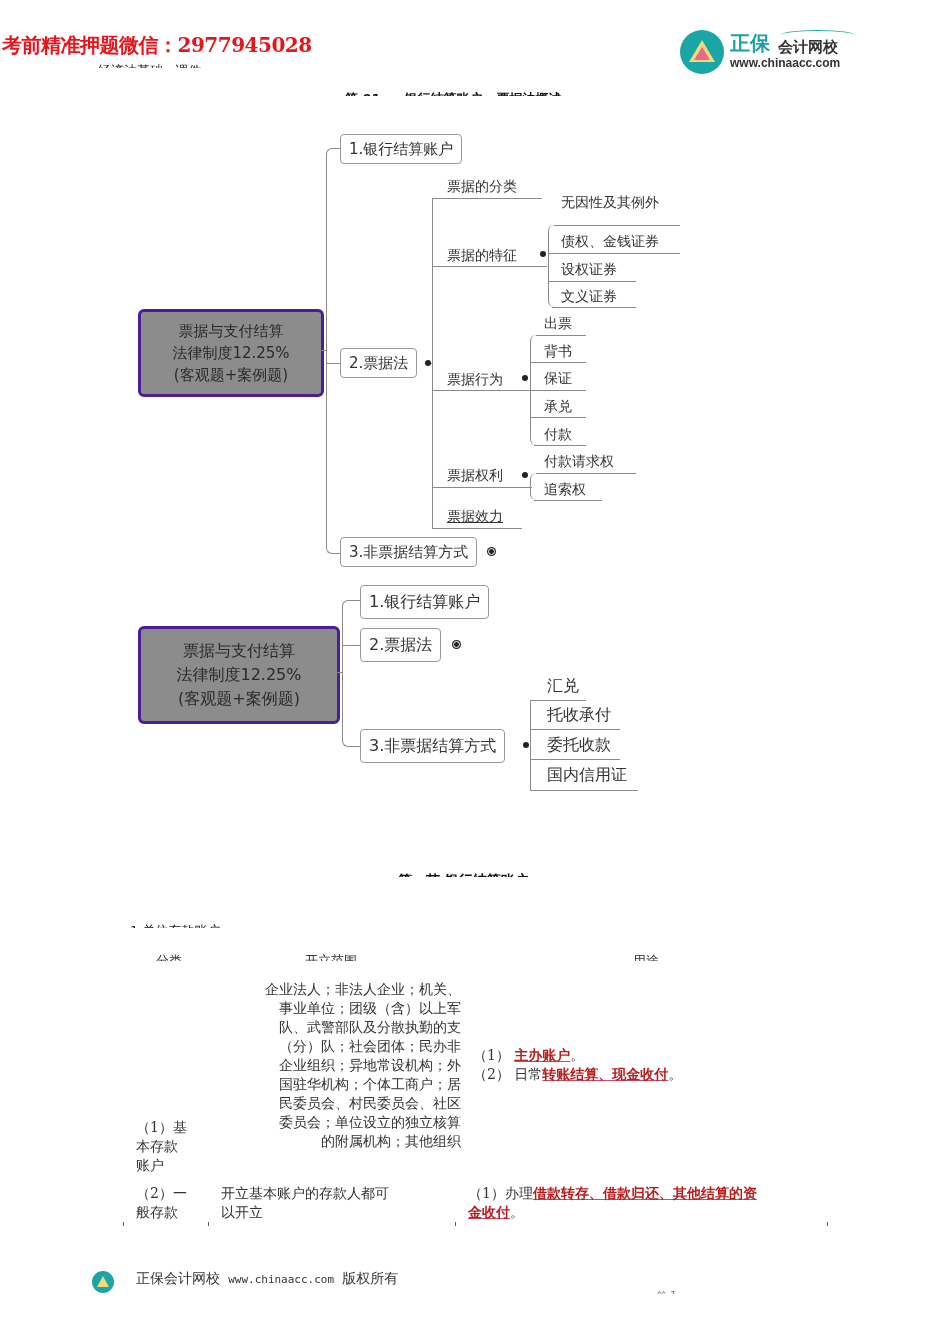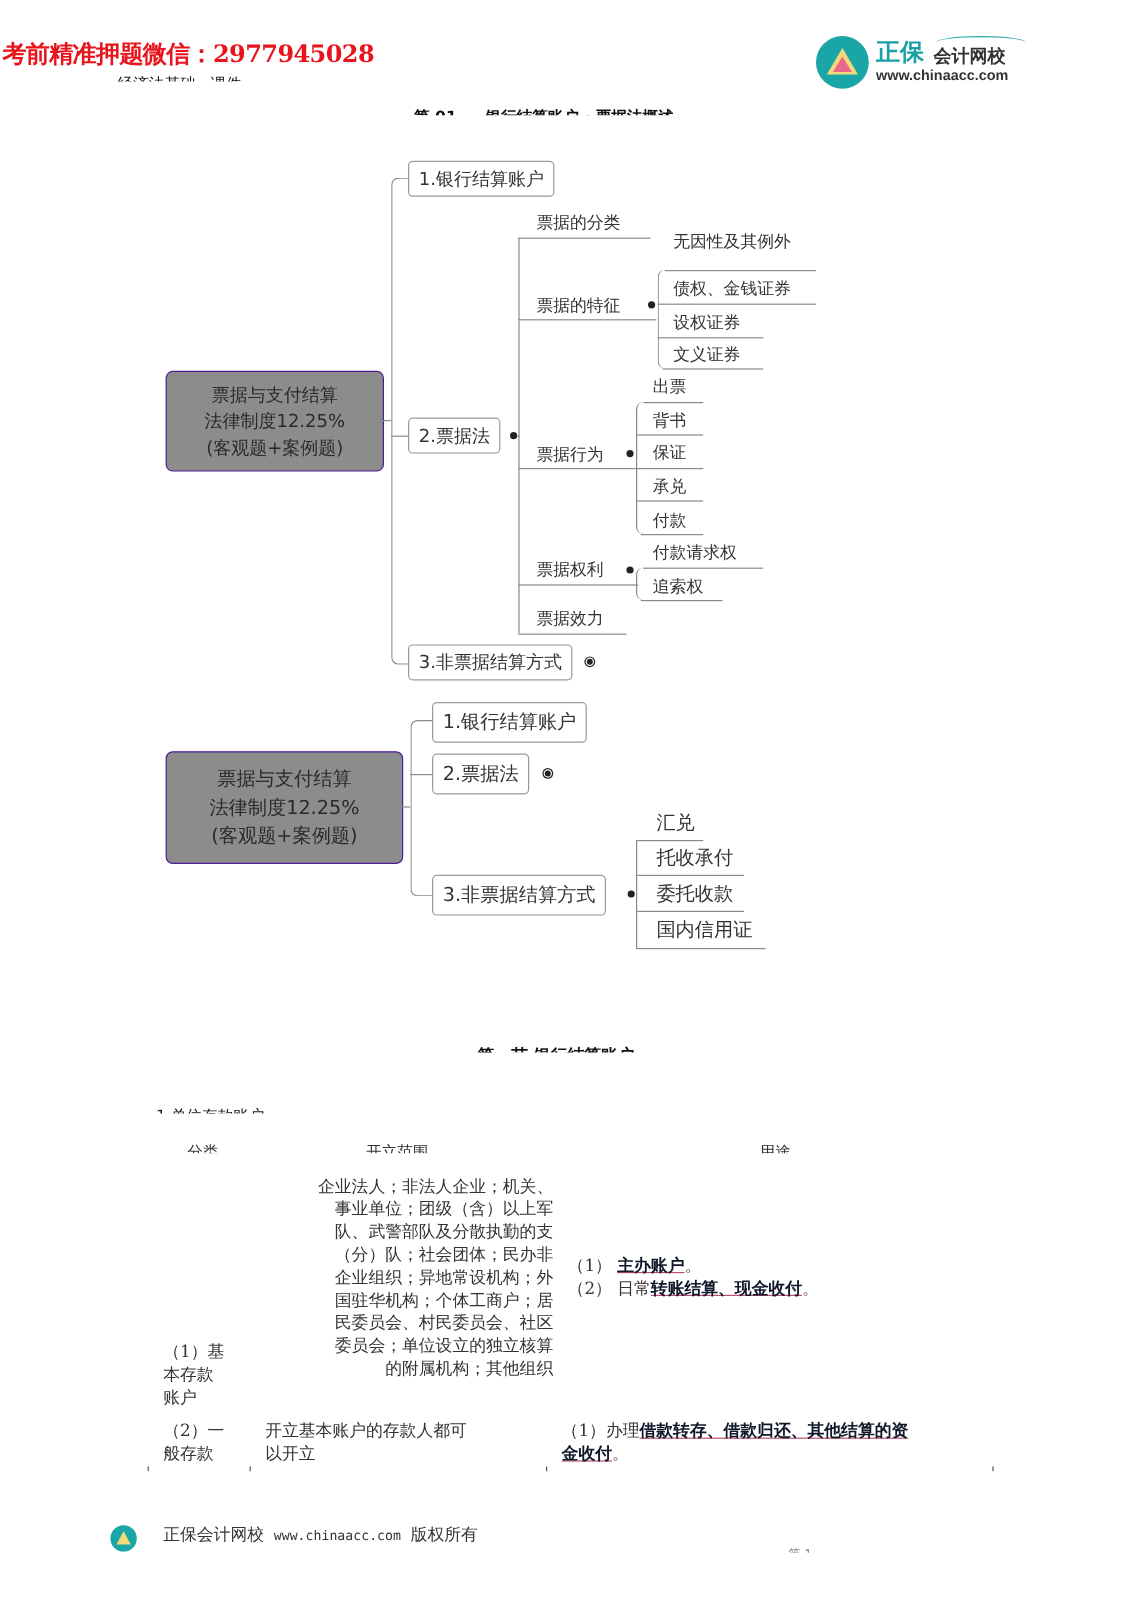--- a/index.html
+++ b/index.html
@@ -20,37 +20,37 @@
                border-left:8px solid transparent; border-right:8px solid transparent;
                border-bottom:13px solid #e86a8a; }
   .logo-cn1 { position:absolute; left:50px; top:2px; font-size:20px; font-weight:bold; color:#1aa0a6; white-space:nowrap; }
   .logo-cn2 { position:absolute; left:96px; top:8px; font-size:15px; font-weight:bold; color:#333; white-space:nowrap; }
   .logo-url { position:absolute; left:50px; top:28px; font-size:12px; font-weight:bold; color:#333; white-space:nowrap;
               font-family:"Liberation Sans", sans-serif; }
   .logo-arc { position:absolute; left:100px; top:2px; width:75px; height:10px;
               border-top:1.5px solid #1aa6a6; border-radius:50% 50% 0 0; }
 
   
-  .root { background:#8c8c8c; border:1px solid #4c1d95; border-radius:6px; color:#2a2a2a;
+  .root { background:#8c8c8c; border:3px solid #4c1d95; border-radius:6px; color:#2a2a2a;
           text-align:center; font-size:15px; line-height:22px; display:flex; flex-direction:column;
           justify-content:center; }
   .node-box { background:#fff; border:1px solid #9a9a9a; border-radius:4px; font-size:15px;
               color:#333; padding:0 8px; line-height:28px; white-space:nowrap; }
   .leaf { font-size:14px; color:#333; white-space:nowrap; line-height:20px; }
   .line-v { position:absolute; border-left:1px solid #8a8a8a; }
   .line-h { position:absolute; border-top:1px solid #8a8a8a; }
   .dot { position:absolute; width:6px; height:6px; border-radius:50%; background:#222; }
   .dot-hollow { position:absolute; width:5px; height:5px; border-radius:50%; background:#222;
                 border:1px solid #fff; box-shadow:0 0 0 1px #222; }
   .brace { position:absolute; border-left:1px solid #8a8a8a; border-radius:6px 0 0 6px; }
 
   
   .tbl-text { font-family:"DejaVu Serif", serif; font-size:14px; color:#333; line-height:19px; }
   .hdr { color:#333; font-size:13px; overflow:hidden; white-space:nowrap; }
-  .em { color:#0f172a; font-weight:bold; text-decoration:underline; text-decoration-color:#c05070; }
+  .em { color:#b91c1c; font-weight:bold; text-decoration:underline; text-decoration-color:#c05070; }
   .em-line { text-decoration:underline; text-decoration-color:#c05070; }
   .tick { position:absolute; width:1px; height:4px; background:#555; }
 
   .footer { left:92px; top:1270px; font-size:13px; color:#333; white-space:nowrap; }
   .footer-logo { position:absolute; left:0; top:1px; width:22px; height:22px; border-radius:50%; background:#1aa6a6; }
   .footer-logo::after { content:""; position:absolute; left:5px; top:5px; border-left:6px solid transparent;
                         border-right:6px solid transparent; border-bottom:11px solid #f4d97a; }
 </style>
 </head>
 <body>
@@ -123,21 +123,21 @@
 
   <div class="abs leaf" style="left:447px;top:465px;">票据权利</div>
   <div class="line-h" style="left:432px;top:487px;width:100px;"></div>
   <div class="dot" style="left:522px;top:472px;"></div>
   <div class="brace" style="left:530px;top:473px;width:8px;height:27px;"></div>
   <div class="abs leaf" style="left:544px;top:451px;">付款请求权</div>
   <div class="line-h" style="left:536px;top:473px;width:100px;"></div>
   <div class="abs leaf" style="left:544px;top:479px;">追索权</div>
   <div class="line-h" style="left:534px;top:500px;width:68px;"></div>
 
-  <div class="abs leaf" style="left:447px;top:506px;">票据效力</div>
+  <div class="abs leaf" style="left:447px;top:506px;text-decoration:underline;">票据效力</div>
   <div class="line-h" style="left:432px;top:528px;width:90px;"></div>
 </div>
 
 <div>
   <div class="abs root" style="left:138px;top:626px;width:196px;height:92px;font-size:16px;line-height:24px;">
     <div>票据与支付结算</div>
     <div>法律制度12.25%</div>
     <div>(客观题+案例题)</div>
   </div>
   <div class="line-h" style="left:334px;top:672px;width:8px;"></div>

